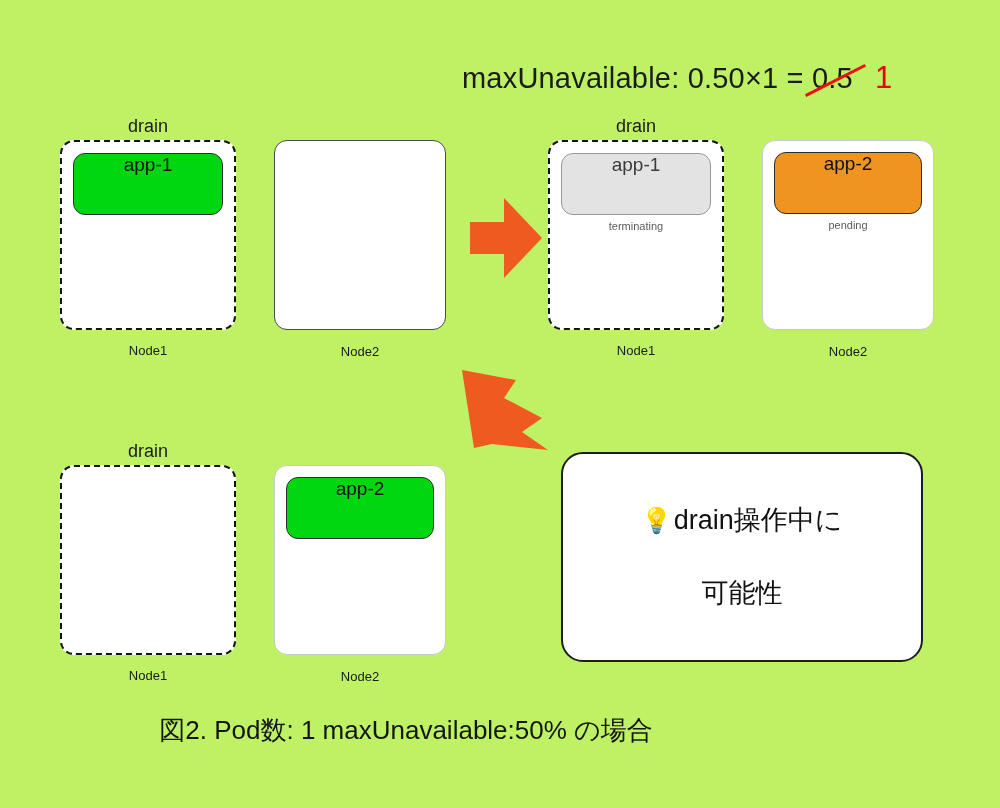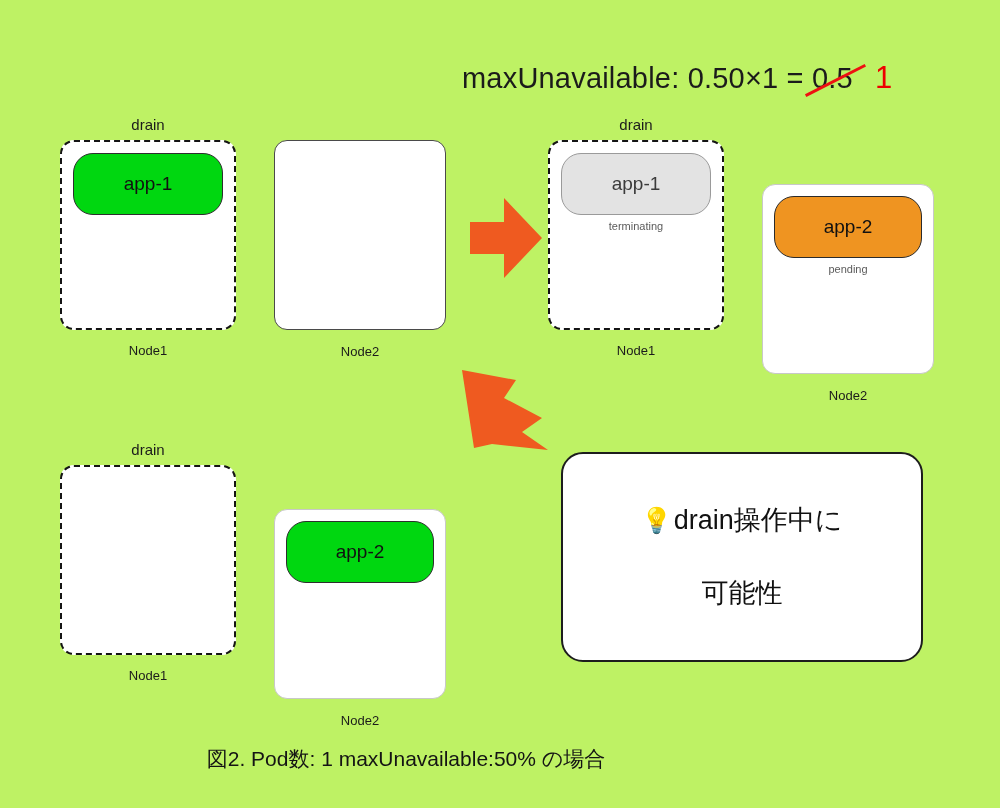--- a/index.html
+++ b/index.html
@@ -58,30 +58,29 @@
   }
   .node.dashed {
     border: 2px dashed #141414;
     border-radius: 14px;
   }
   .node.solid-dark {
     border: 1px solid #4a4a4a;
   }
   .node.solid-light {
     border: 1.5px solid #c8c8c8;
-    margin-top: 44px;
   }
 
   .drain-label {
     position: absolute;
     width: 100%;
     top: -26px;
     left: 0;
     text-align: center;
-    font-size: 15px;
+    font-size: 18px;
     color: #1b1b1b;
   }
   .node-label {
     position: absolute;
     width: 100%;
     bottom: -30px;
     left: 0;
     text-align: center;
     font-size: 13px;
     color: #1b1b1b;
@@ -89,23 +88,23 @@
 
   
   .pod {
     position: absolute;
     left: 11px;
     top: 11px;
     right: 11px;
     height: 62px;
     box-sizing: border-box;
     display: flex;
-    align-items: center;
+    align-items: flex-start;
     justify-content: center;
-    border-radius: 20px;
+    border-radius: 12px;
     border: 1.6px solid #333333;
     font-size: 19px;
     color: #111111;
   }
   .pod.green  { background: #00d710; border-color: #2e2e2e; }
   .pod.orange { background: #ef9421; border-color: #2b2b2b; }
   .pod.gray   { background: #e3e3e3; border-color: #9a9a9a; color: #3b3b3b; }
 
   .pod-status {
     position: absolute;
@@ -148,23 +147,23 @@
   .bulb {
     font-size: 25px;
     margin-right: 1px;
   }
 
   
   .caption {
     position: absolute;
     left: 0;
     width: 812px;
-    top: 745px;
-    text-align: center;
-    font-size: 21px;
+    top: 713px;
+    text-align: center;
+    font-size: 26px;
     color: #141414;
   }
 </style>
 </head>
 <body>
 
 <div id="canvas">
 
   <div class="formula">
     <span>maxUnavailable: 0.50×1 = </span><span class="struck"><span>0.5</span><span class="strike-line"></span></span><span class="correction">1</span>

